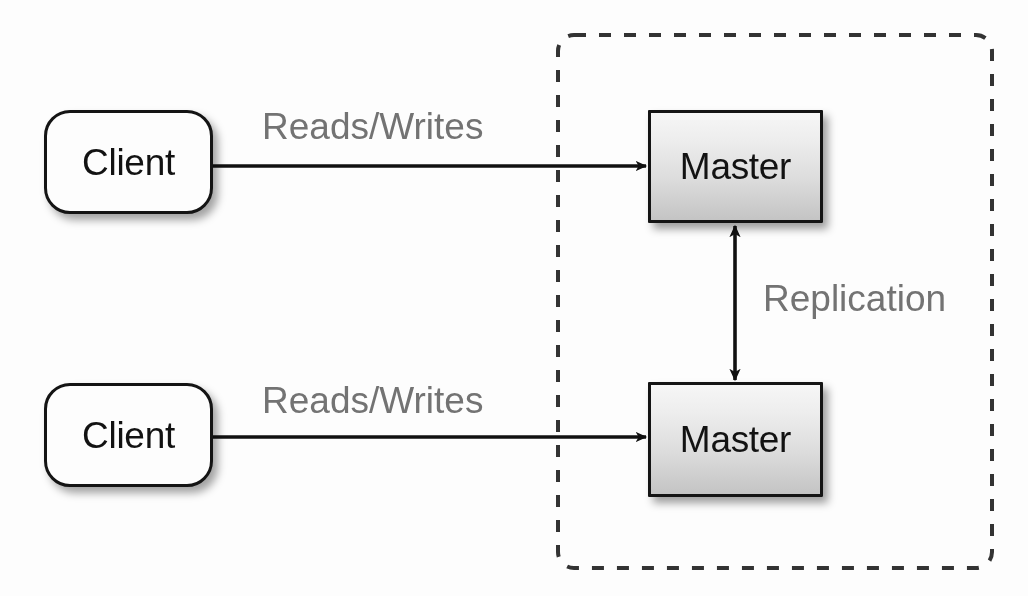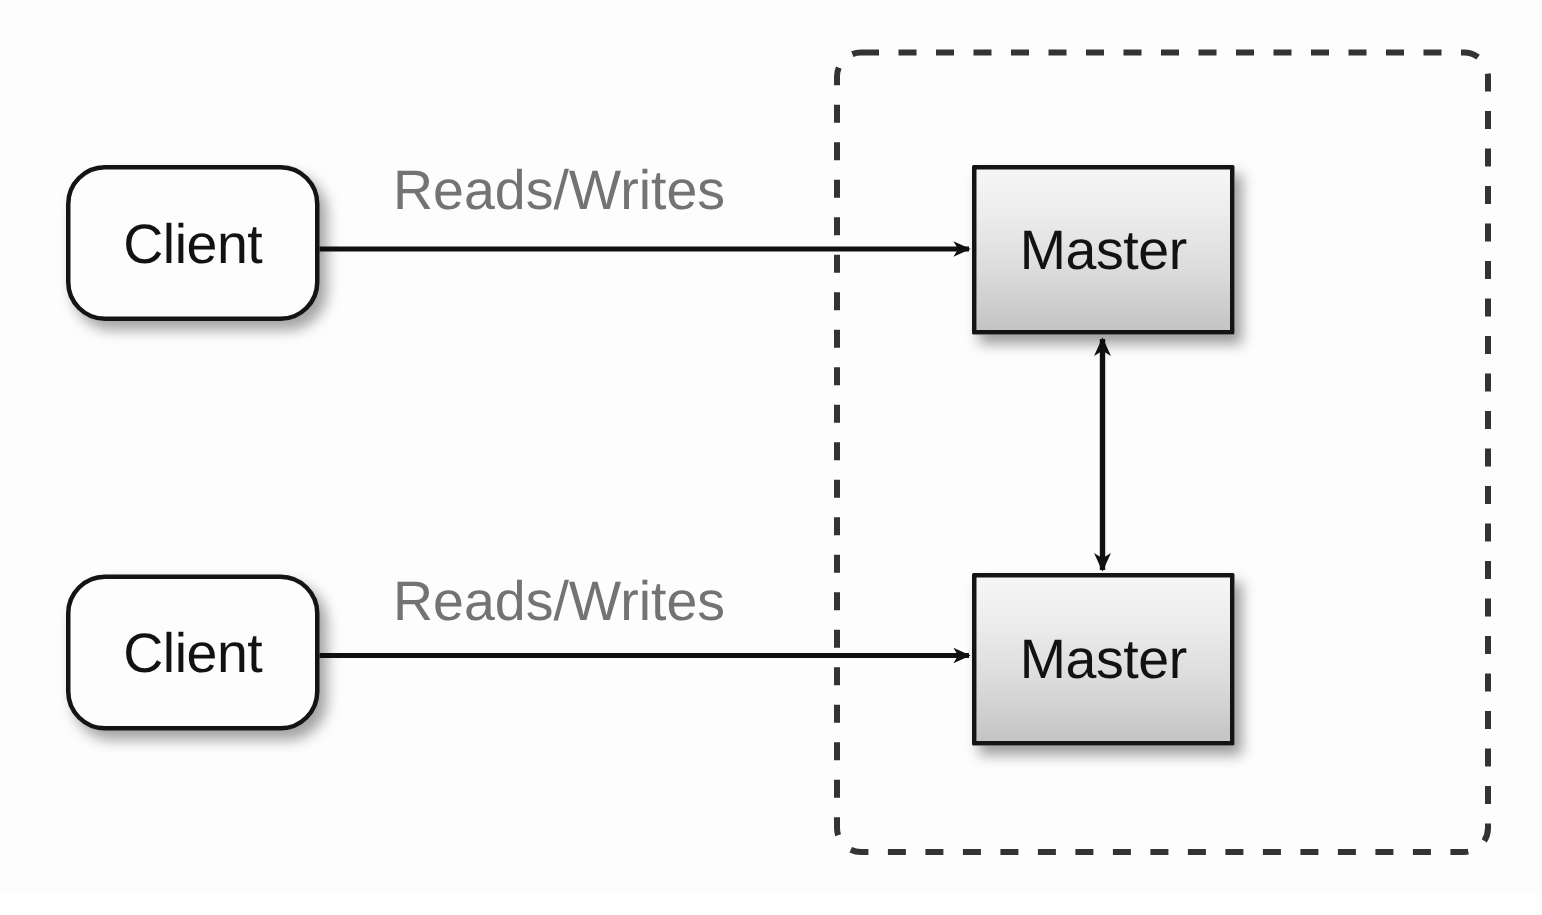--- a/index.html
+++ b/index.html
@@ -105,14 +105,15 @@
   </div>
 
   <div class="node master-node" id="node-3" style="left: 648px; top: 382px; width: 175px; height: 115px;">
     <span class="node-label">Master</span>
   </div>
 
   <div class="edge-label" id="edge-label-0" style="left: 262px; top: 108px;">Reads/Writes</div>
 
   <div class="edge-label" id="edge-label-1" style="left: 262px; top: 382px;">Reads/Writes</div>
 
+  <div class="edge-label" id="edge-label-2" style="left: 763px; top: 280px;">Replication</div>
 
 </div>
 
 </body></html>

